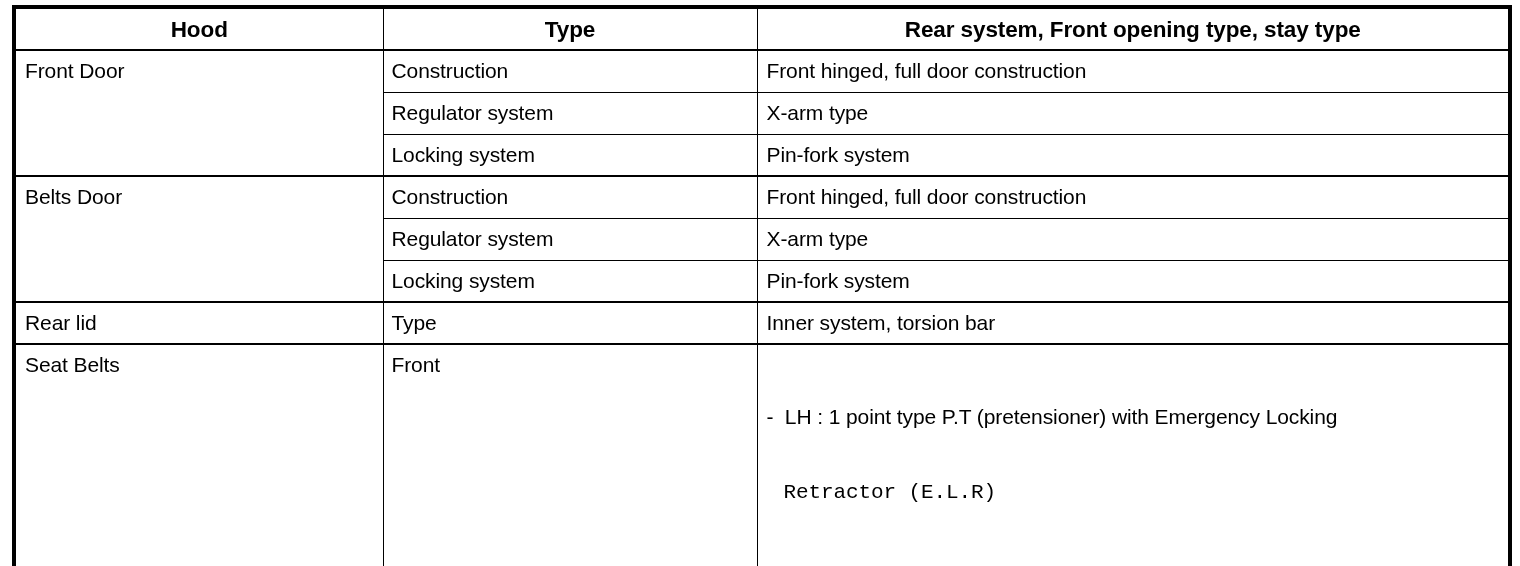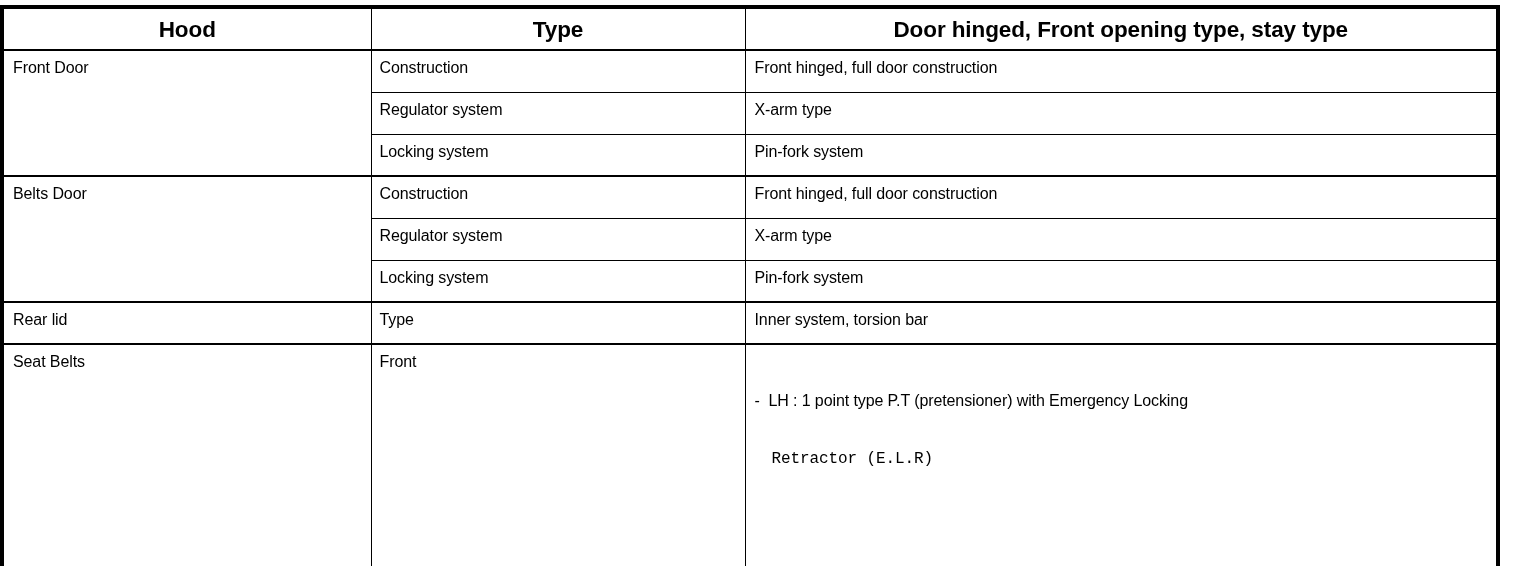--- a/index.html
+++ b/index.html
@@ -10,21 +10,21 @@
   body {
     width: 1520px;
     height: 566px;
     font-family: "Liberation Sans", sans-serif;
     color: #000000;
     overflow: hidden;
   }
 
   #spec-table-wrap {
     position: absolute;
-    left: 0;
+    left: 12px;
     top: 5px;
     width: 1496px;
     height: 556px;
     box-sizing: border-box;
   }
 
   table.spec-table {
     border-collapse: collapse;
     table-layout: fixed;
     width: 1496px;
@@ -41,21 +41,21 @@
     background: #ffffff;
   }
 
   
   col.col-hood { width: 369px; }
   col.col-type { width: 374px; }
   col.col-desc { width: 753px; }
 
   .cell-inner {
     padding: 7px 0 6px 8px;
-    font-size: 16px;
+    font-size: 21px;
     line-height: 1.22;
     letter-spacing: -0.1px;
     white-space: pre-wrap;
   }
 
   
   tr.header-row th {
     border-bottom: 2.5px solid #000000;
   }
   tr.header-row .cell-inner {
@@ -108,21 +108,21 @@
     </colgroup>
     <thead>
       <tr class="header-row">
         <th>
           <div class="cell-inner">Hood</div>
         </th>
         <th>
           <div class="cell-inner">Type</div>
         </th>
         <th>
-          <div class="cell-inner">Door hinged, Front opening type, stay type</div>
+          <div class="cell-inner">Rear system, Front opening type, stay type</div>
         </th>
       </tr>
     </thead>
     <tbody>
 
       <tr class="r-normal group-start">
         <td class="hood-cell group-start" rowspan="3">
           <div class="cell-inner">Front Door</div>
         </td>
         <td>

